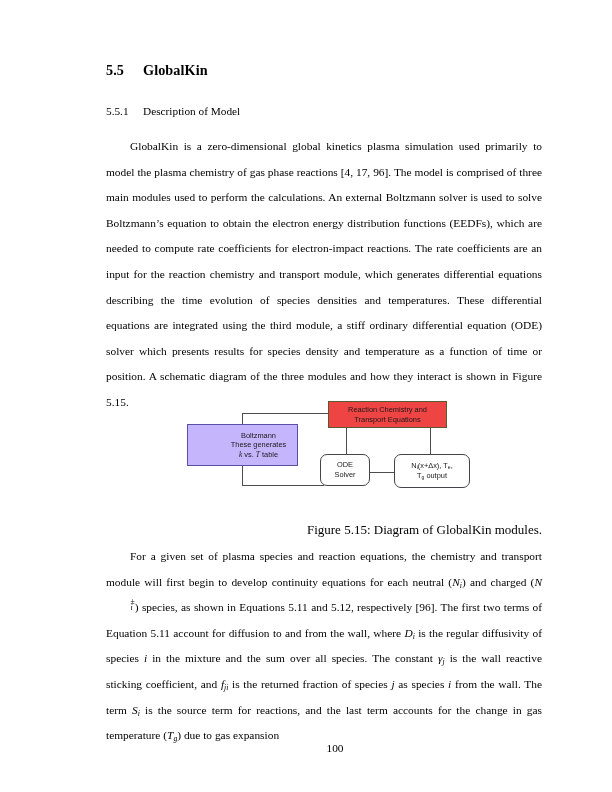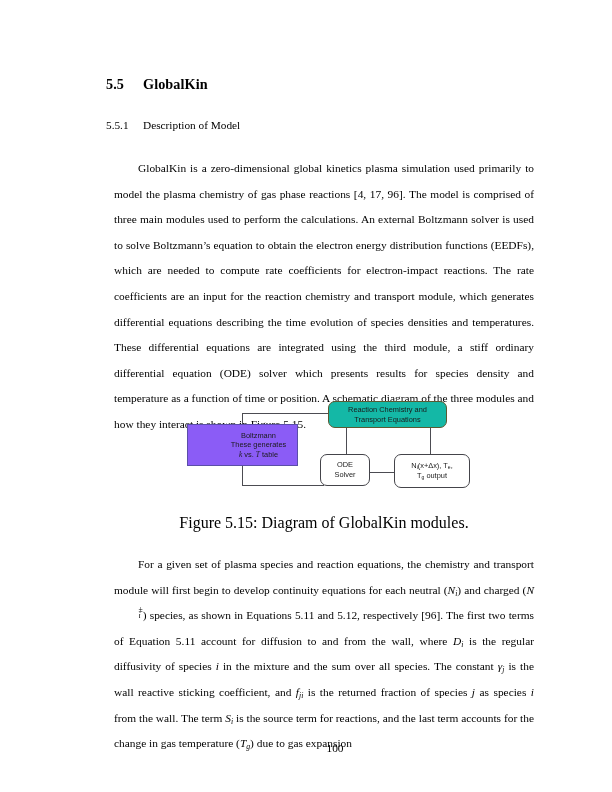--- a/index.html
+++ b/index.html
@@ -17,21 +17,21 @@
   }
   .page {
     position: absolute;
     left: 0; top: 0;
     width: 612px;
     height: 792px;
   }
   .content {
     position: absolute;
     left: 106px;
-    top: 76px;
+    top: 62px;
     width: 436px;
   }
 
   
   .h-section {
     font-size: 14.2px;
     font-weight: bold;
     margin: 0 0 0 0;
     letter-spacing: 0.1px;
     display: flex;
@@ -47,21 +47,21 @@
 
   .gap-after-section { height: 26px; }
   .gap-after-sub { height: 17px; }
 
   
   p.body {
     font-size: 11.4px;
     line-height: 25.6px;
     text-align: justify;
     text-justify: inter-word;
-    margin: 8px;
+    margin: 0;
     text-indent: 24px;
     hyphens: none;
   }
 
   .mi {
     font-style: italic;
     font-family: "Liberation Serif", "DejaVu Serif", serif;
   }
   sub, sup {
     font-size: 0.68em;
@@ -134,23 +134,23 @@
   }
   .line {
     position: absolute;
     background: #4c4c52;
     z-index: 1;
   }
   .lh { height: 1.4px; }
   .lv { width: 1.4px; }
 
   .caption {
-    margin-top: 17px;
-    text-align: center;
-    font-size: 16px;
+    margin-top: 24px;
+    text-align: right;
+    font-size: 13px;
     line-height: 16px;
   }
 
   .para-after-figure {
     position: absolute;
     left: 106px;
     top: 544px;
     width: 436px;
   }
 
@@ -199,29 +199,29 @@
 
       <div class="line lv" style="left: 136px; top: 60px; height: 28px; background: rgb(76, 76, 82);"></div>
       <div class="line lh" style="left: 136px; top: 47px; width: 4px; background: rgb(76, 76, 82);"></div>
       <div class="line lh" style="left: 136px; top: 87px; width: 82px; background: rgb(76, 76, 82);"></div>
       <div class="line lh" style="left: 122px; top: 60px; width: 16px; background: rgb(76, 76, 82);"></div>
 
       <div class="line lv" style="left: 240px; top: 29px; height: 29px; background: rgb(76, 76, 82);"></div>
       <div class="line lv" style="left: 324px; top: 29px; height: 29px; background: rgb(76, 76, 82);"></div>
       <div class="line lh" style="left: 262px; top: 74px; width: 28px; background: rgb(76, 76, 82);"></div>
 
-      <div class="dbox dbox-boltzmann" style="border-color: rgb(91, 78, 168); background: #8b5cf6; padding-left: 32px;">
+      <div class="dbox dbox-boltzmann" style="border-color: rgb(91, 78, 168); background: #c4b5fd; padding-left: 32px;">
         <div>
           <span>Boltzmann</span><br>
           <span>These generates</span><br>
           <span class="mi">k</span><span> vs. </span><span class="mi">T</span><span> table</span>
         </div>
       </div>
 
-      <div class="dbox dbox-reaction" style="border-color: rgb(90, 90, 50); background: #14b8a6; border-radius: 7px;">
+      <div class="dbox dbox-reaction" style="border-color: rgb(90, 90, 50); background: #ef4444;">
         <div>
           <span>Reaction Chemistry and</span><br>
           <span>Transport Equations</span>
         </div>
       </div>
 
       <div class="dbox dbox-ode" style="border-color: rgb(68, 68, 74); background: rgb(255, 255, 255);">
         <div>
           <span>ODE</span><br>
           <span>Solver</span>

